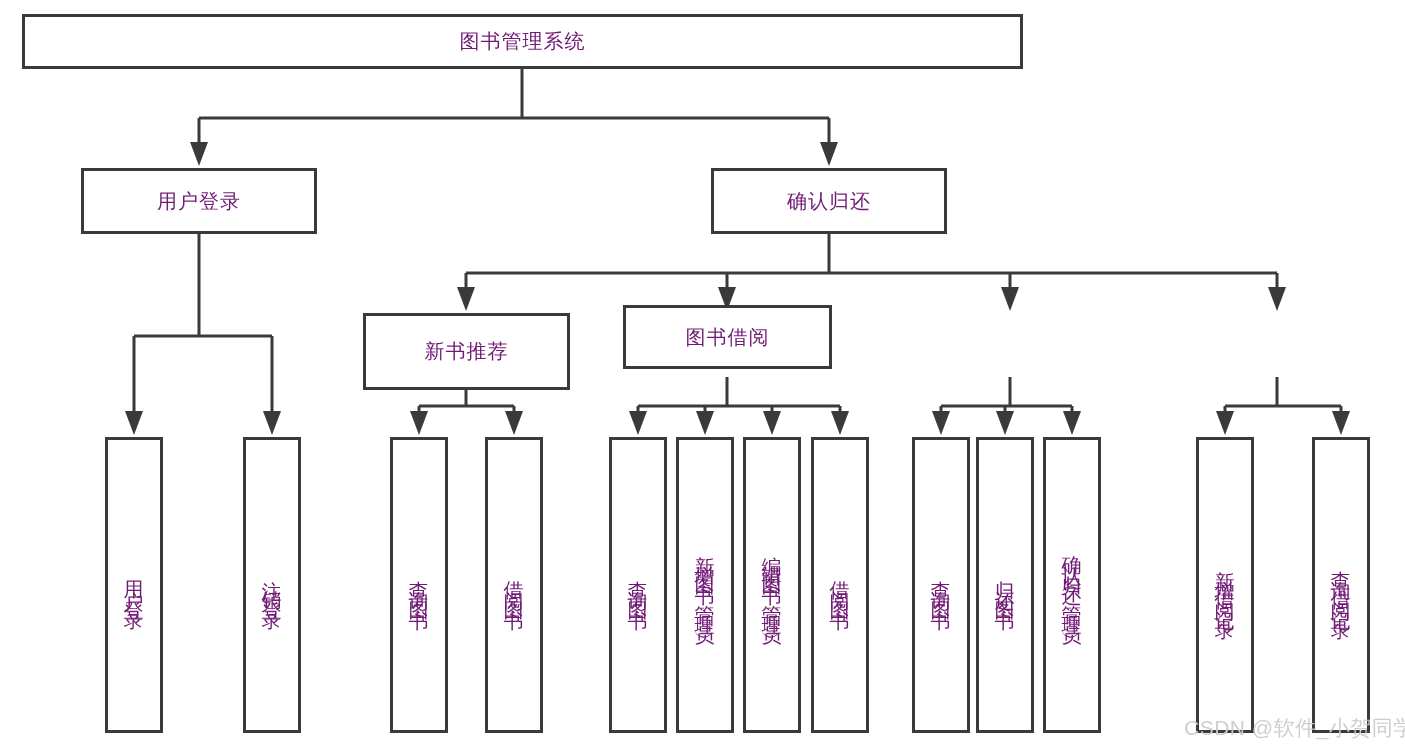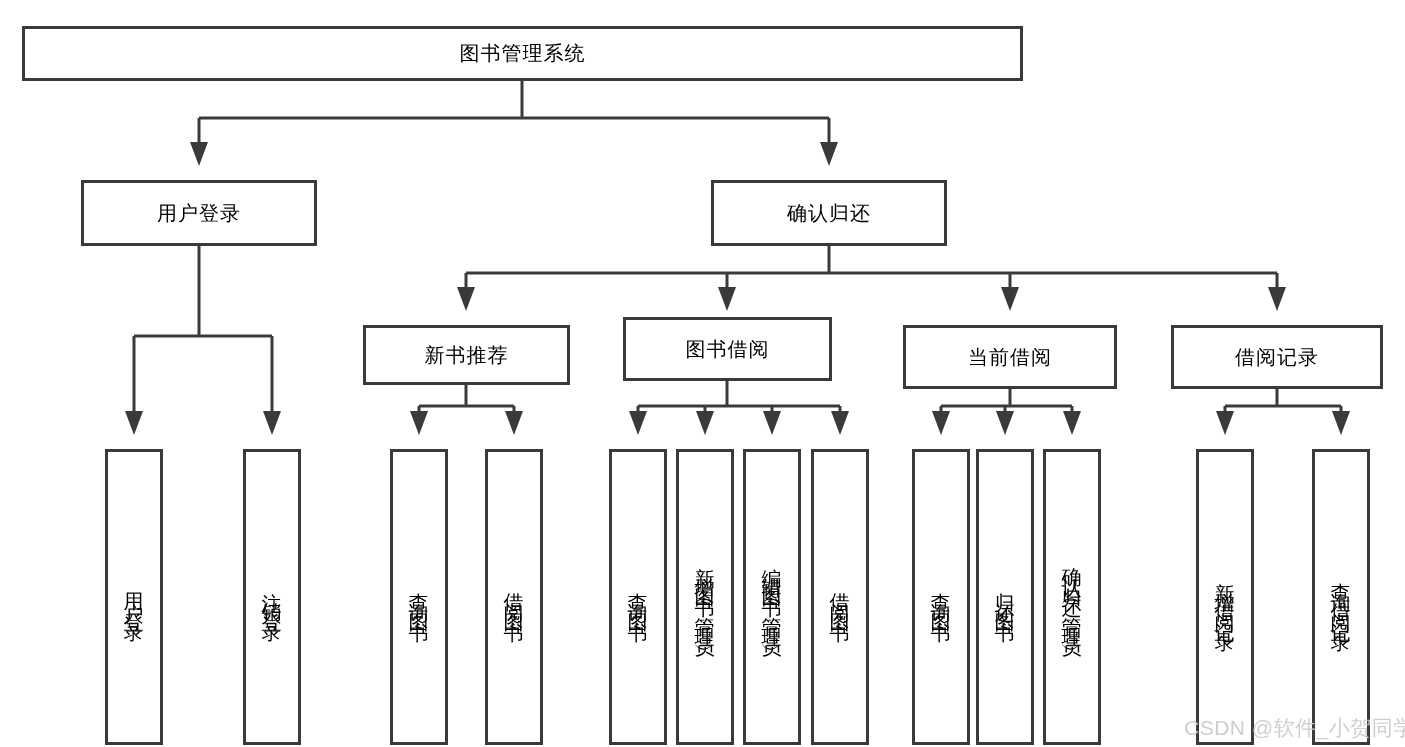--- a/index.html
+++ b/index.html
@@ -18,24 +18,23 @@
     z-index: 1;
   }
   .node {
     position: absolute;
     box-sizing: border-box;
     border: 3px solid #3a3a3a;
     background: #ffffff;
     display: flex;
     align-items: center;
     justify-content: center;
-    color: #000000;
+    color: #701a75;
     font-size: 20px;
     z-index: 2;
-    margin-top: 12px;
   }
   .node.h span {
     letter-spacing: 1px;
     white-space: nowrap;
   }
   .node.v span {
     writing-mode: vertical-rl;
     letter-spacing: 10px;
     line-height: 1.2;
   }
@@ -92,31 +91,25 @@
     <span>图书管理系统</span>
   </div>
 
   <div class="node h" style="left:81px;top:168px;width:236px;height:66px">
     <span>用户登录</span>
   </div>
   <div class="node h" style="left:711px;top:168px;width:236px;height:66px">
     <span>确认归还</span>
   </div>
 
-  <div class="node h" style="left:363px;top:313px;width:207px;height:60px">
+  <div class="node h" style="left:363px;top:313px;width:207px;height:77px">
     <span>新书推荐</span>
   </div>
   <div class="node h" style="left:623px;top:305px;width:209px;height:64px">
     <span>图书借阅</span>
-  </div>
-  <div class="node h" style="left:903px;top:313px;width:214px;height:64px">
-    <span>当前借阅</span>
-  </div>
-  <div class="node h" style="left:1171px;top:313px;width:212px;height:64px">
-    <span>借阅记录</span>
   </div>
 
   <div class="node v" style="left:105px;top:437px;width:58px;height:296px">
     <span>用户登录</span>
   </div>
   <div class="node v" style="left:243px;top:437px;width:58px;height:296px">
     <span>注销登录</span>
   </div>
 
   <div class="node v" style="left:390px;top:437px;width:58px;height:296px">

